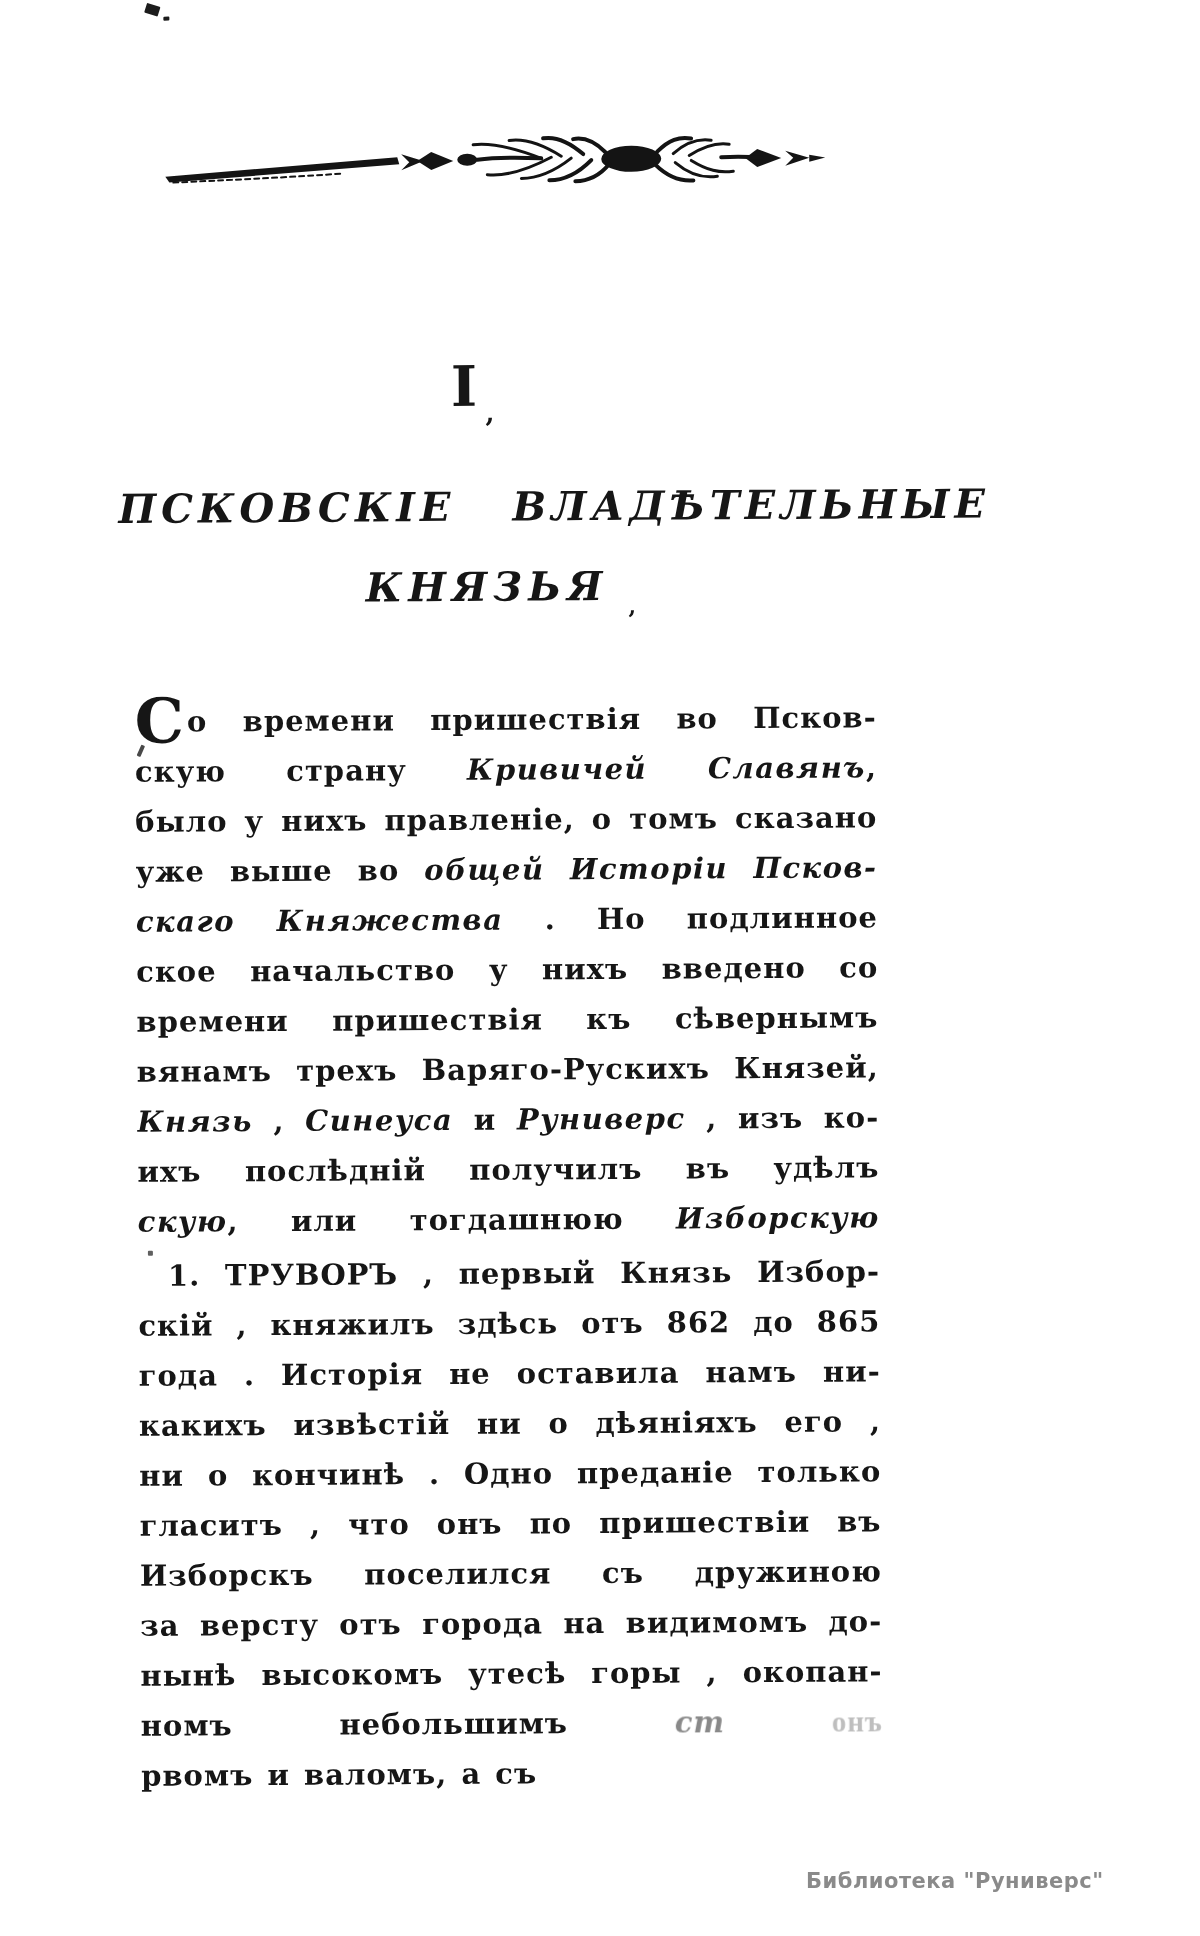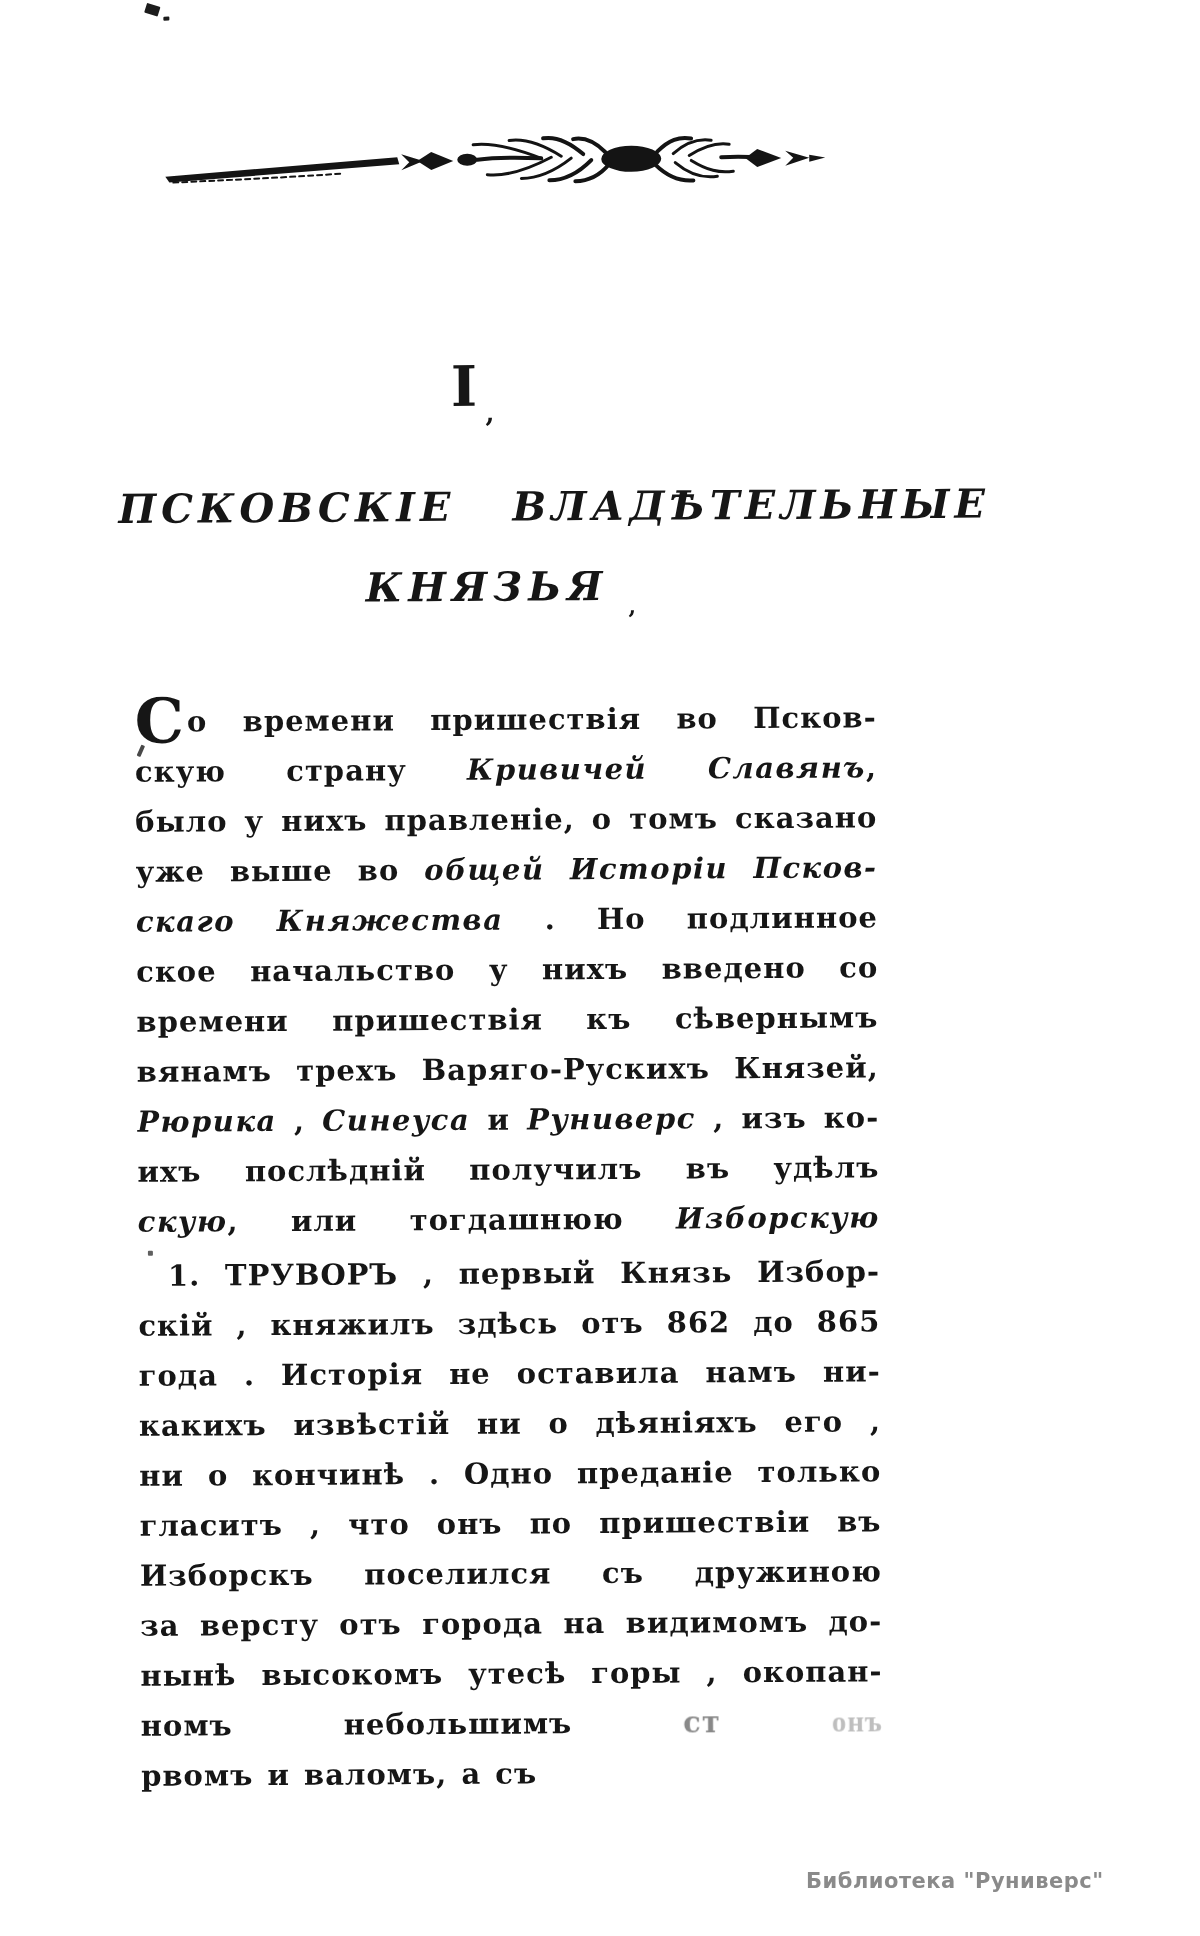--- a/index.html
+++ b/index.html
@@ -45,21 +45,21 @@
   .para + .para{margin-top:4px;}
   .line{
     height:50px;line-height:50px;overflow:hidden;
     text-align:justify;
   }
   .line::after{content:"";display:inline-block;width:100%;}
   .line.noj{text-align:left;}
   .line.noj::after{content:none;}
   .it{font-style:italic;letter-spacing:1.5px;}
   .dropcap{font-size:62px;line-height:0;vertical-align:-11px;margin-right:3px;letter-spacing:0;}
-  .dim{opacity:.5;filter:blur(.4px);}
+  .dim{opacity:.5;filter:blur(.4px);font-style:italic;}
   .ghost{opacity:.28;filter:blur(.6px);font-family:Liberation Serif, serif;}
 
   
   .speck{position:absolute;background:#1c1c1c;border-radius:1px;}
   .speck.s1{left:150px;top:2px;width:14px;height:10px;transform:rotate(18deg);}
   .speck.s2{left:168px;top:14px;width:6px;height:4px;}
   .speck.s3{left:139px;top:742px;width:4px;height:12px;transform:rotate(24deg);opacity:.8;}
   .speck.s4{left:145px;top:1248px;width:5px;height:5px;opacity:.7;}
 
   
@@ -120,21 +120,21 @@
     <div class="body-text">
         <div class="para">
           <div class="line"><span class="dropcap">С</span><span>о времени пришествія во Псков-</span></div>
           <div class="line"><span>скую страну </span><span class="it">Кривичей Славянъ</span><span>, валомъ</span></div>
           <div class="line"><span>было у нихъ правленіе, о томъ сказано</span></div>
           <div class="line"><span>уже выше во </span><span class="it">общей Исторіи Псков-</span></div>
           <div class="line"><span class="it">скаго Княжества</span><span> . Но подлинное Княже-</span></div>
           <div class="line"><span>ское начальство у нихъ введено со</span></div>
           <div class="line"><span>времени пришествія къ сѣвернымъ Сла-</span></div>
           <div class="line"><span>вянамъ трехъ Варяго-Рускихъ Князей,</span></div>
-          <div class="line"><span class="it">Рюрика</span><span> , </span><span class="it">Синеуса</span><span> и </span><span class="it">Руниверс</span><span> , изъ ко-</span></div>
+          <div class="line"><span class="it">Князь</span><span> , </span><span class="it">Синеуса</span><span> и </span><span class="it">Руниверс</span><span> , изъ ко-</span></div>
           <div class="line"><span>ихъ послѣдній получилъ въ удѣлъ </span></div>
           <div class="line"><span class="it">скую</span><span>, или тогдашнюю </span><span class="it">Изборскую</span></div>
         </div>
         <div class="para">
           <div class="line" style="text-indent: 30px;"><span>1. ТРУВОРЪ , первый Князь Избор-</span></div>
           <div class="line"><span>скій , княжилъ здѣсь отъ 862 до 865</span></div>
           <div class="line"><span>года . Исторія не оставила намъ ни-</span></div>
           <div class="line"><span>какихъ извѣстій ни о дѣяніяхъ его ,</span></div>
           <div class="line"><span>ни о кончинѣ . Одно преданіе только</span></div>
           <div class="line"><span>гласитъ , что онъ по пришествіи въ</span></div>

